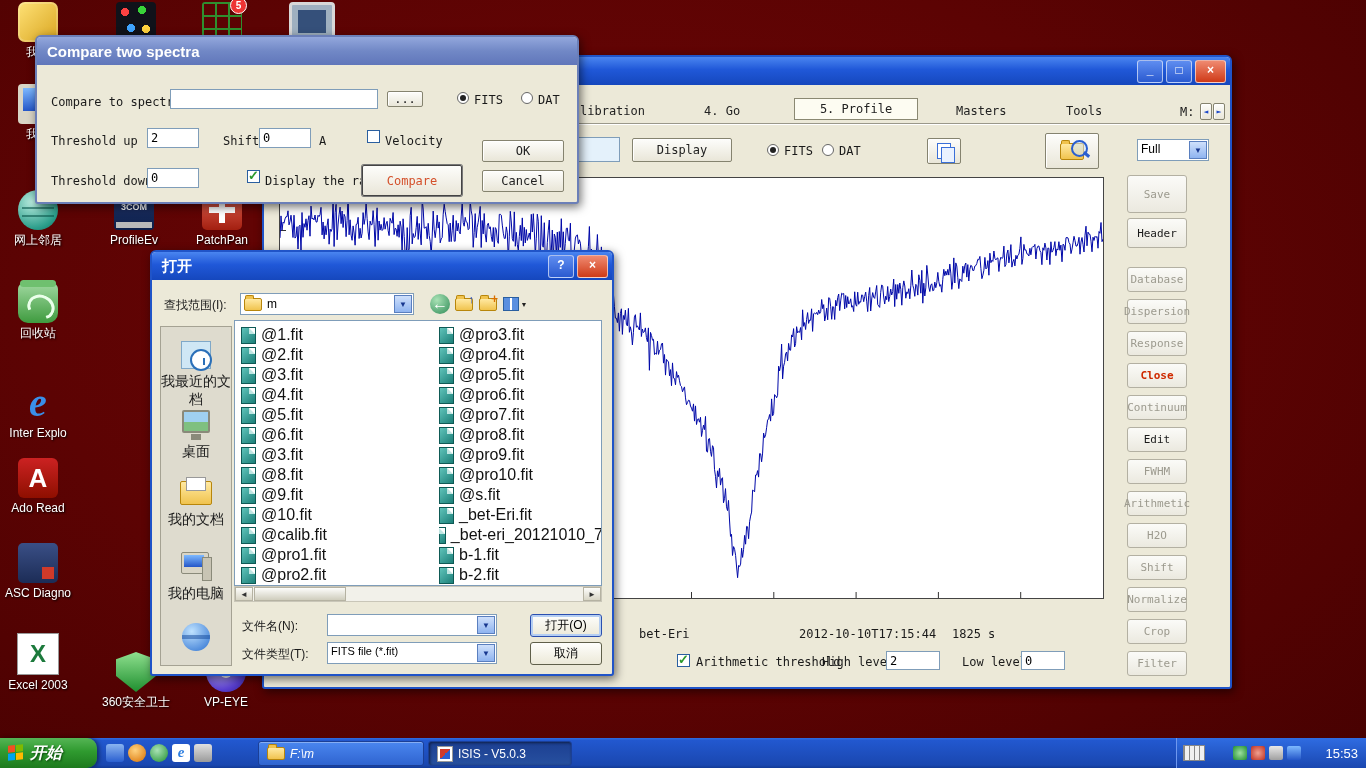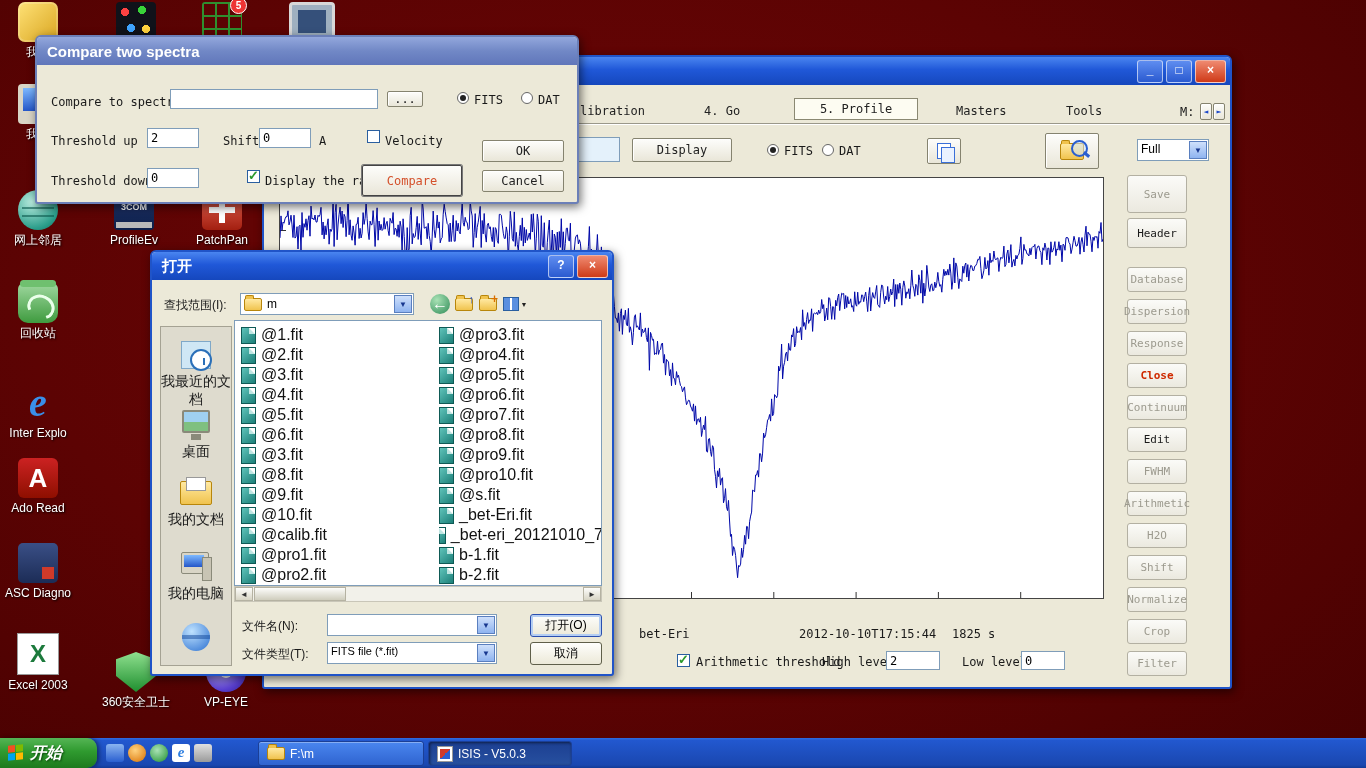--- a/index.html
+++ b/index.html
@@ -484,24 +484,32 @@
         <i style="background:#ffb900;"></i>
     </span>
     <span>开始</span>
   </div>
   <div class="qlico" style="left:106px;background:linear-gradient(#8ab4f0,#2a5fd0);"></div>
   <div class="qlico" style="left:128px;background:radial-gradient(circle at 40% 35%,#ffd27f,#d96f00);border-radius:50%;"></div>
   <div class="qlico" style="left:150px;background:radial-gradient(circle at 40% 35%,#a9e2b5,#1f8f2f);border-radius:50%;"></div>
   <div class="qlico" style="left:172px;background:#fff;color:#2f7fe0;font:italic bold 15px 'Liberation Serif',serif;text-align:center;line-height:17px;">e</div>
   <div class="qlico" style="left:194px;background:linear-gradient(#e0e0e0,#9a9a9a);"></div>
 
-  <div class="taskbtn" style="left:258px;width:166px;">
+  <div class="taskbtn" style="left:258px;width:166px;font-style:italic;">
     <span class="folder"></span>
     <span>F:\m</span>
   </div>
   <div class="taskbtn active" style="left:428px;width:144px;">
     <span style="width:14px;height:14px;background:#fff;border:1px solid #999;display:inline-block;position:relative;">
         <span style="position:absolute;left:2px;top:2px;width:10px;height:10px;background:linear-gradient(135deg,#d03a2a 50%,#2a5fd0 50%);"></span>
       </span>
     <span>ISIS - V5.0.3</span>
   </div>
 
+  <div class="tray">
+    <div style="width:20px;height:14px;margin-left:6px;background:#f0f0f0;border:1px solid #888;background-image:linear-gradient(90deg,#888 1px,transparent 1px);background-size:5px 100%;"></div>
+    <div class="tico" style="margin-left:28px;background:radial-gradient(#9fe09f,#1f8f2f);"></div>
+    <div class="tico" style="background:radial-gradient(#f0a090,#c03020);"></div>
+    <div class="tico" style="background:linear-gradient(#e8e8e8,#a0a0a0);"></div>
+    <div class="tico" style="background:linear-gradient(#7db9ff,#2456c8);"></div>
+    <div class="clock">15:53</div>
+  </div>
 </div>
 
 </body></html>

